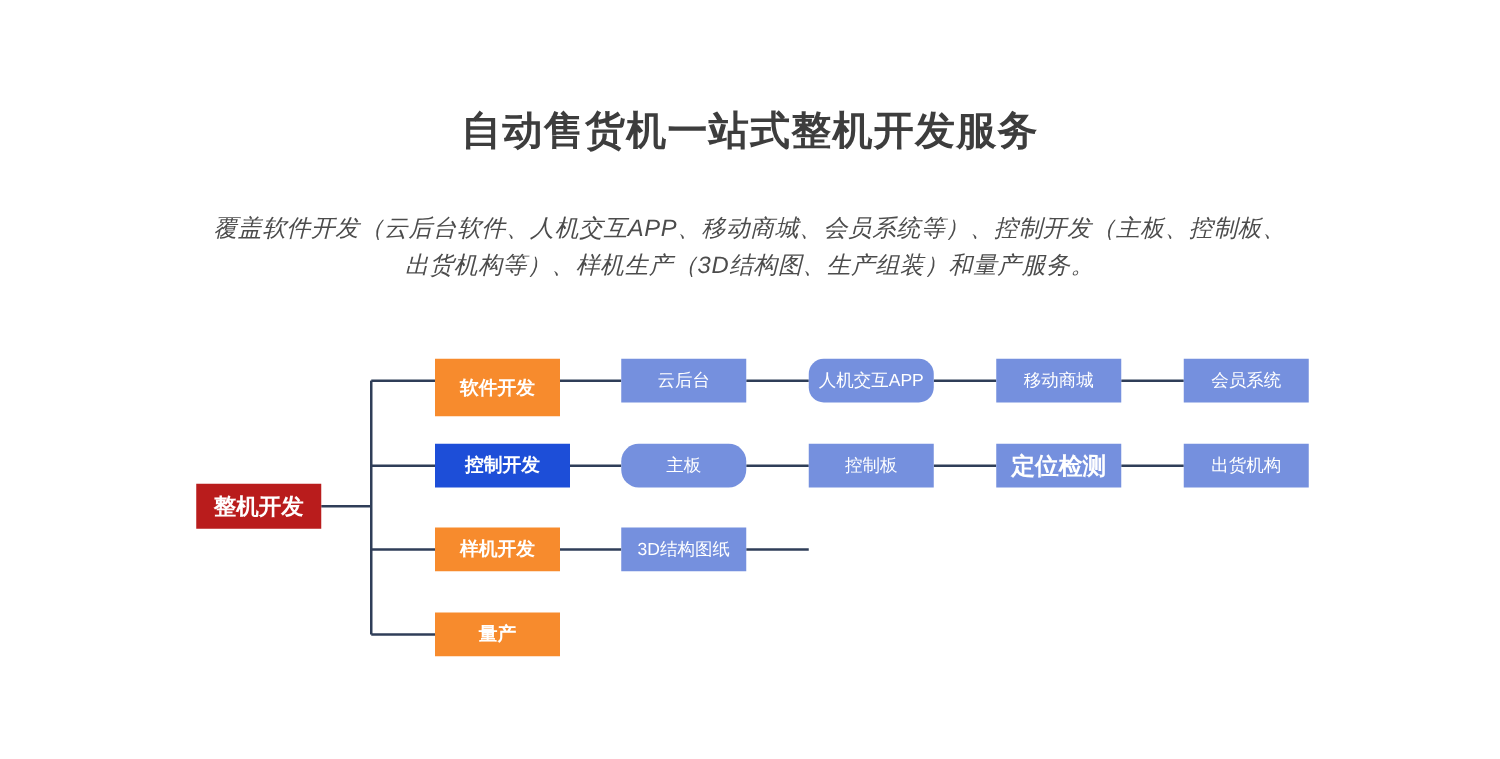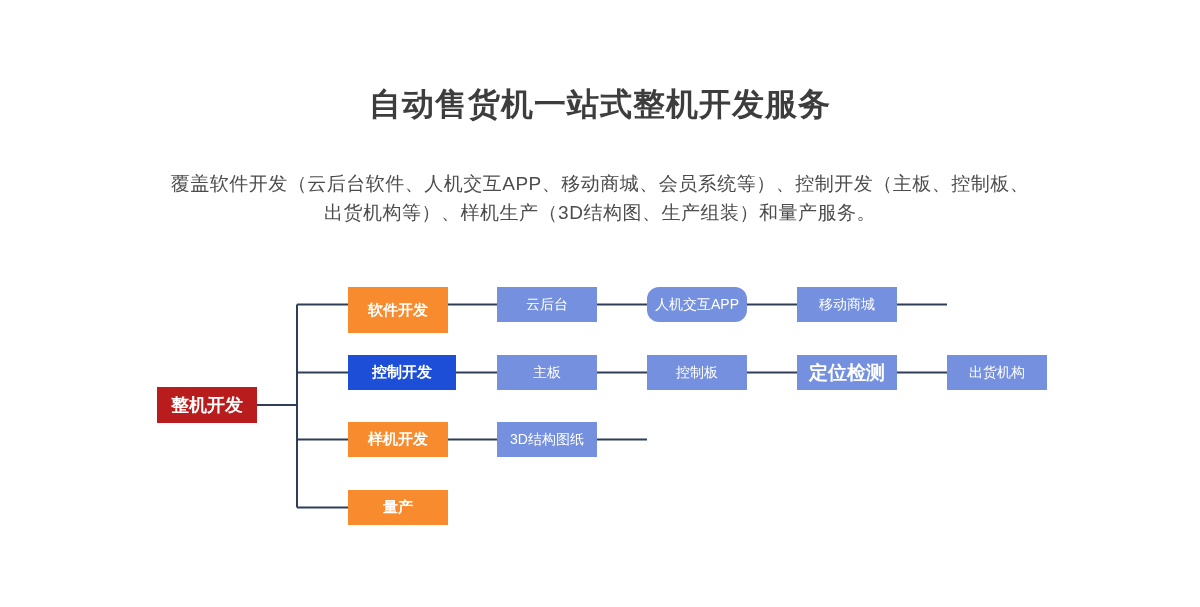--- a/index.html
+++ b/index.html
@@ -9,20 +9,21 @@
   }
   .title{
     position:absolute;top:83px;left:0;width:1200px;margin:0;
     text-align:center;font-size:32px;font-weight:700;color:#3d3d3d;
     letter-spacing:1px;
   }
   .subtitle{
     position:absolute;top:169px;left:0;width:1200px;margin:0;
     text-align:center;font-size:19px;line-height:29px;color:#4c4c4c;
     letter-spacing:0.5px;
+    font-style:italic;
   }
   .chart{position:absolute;top:0;left:0;width:1200px;height:607px;}
   .chart svg{position:absolute;top:0;left:0;}
   .node{
     position:absolute;display:flex;align-items:center;justify-content:center;
     color:#ffffff;font-size:14px;white-space:nowrap;box-sizing:border-box;
   }
   .node.root{font-size:18px;font-weight:700;}
   .node.cat{font-size:15px;font-weight:700;}
   .node.item{font-size:14px;}
@@ -52,21 +53,22 @@
       <line x1="297" y1="439.5" x2="348" y2="439.5" stroke="#2f3e58" stroke-width="2"></line>
       <line x1="448" y1="439.5" x2="497" y2="439.5" stroke="#2f3e58" stroke-width="2"></line>
       <line x1="597" y1="439.5" x2="647" y2="439.5" stroke="#2f3e58" stroke-width="2"></line>
       <line x1="297" y1="507.5" x2="348" y2="507.5" stroke="#2f3e58" stroke-width="2"></line>
     </svg>
     <div class="node root" style="left: 157px; top: 387px; width: 100px; height: 36px; background: #b91c1c; color: rgb(255, 255, 255);">整机开发</div>
     <div class="node cat" style="left: 348px; top: 287px; width: 100px; height: 46px; background: rgb(247, 139, 45); color: rgb(255, 255, 255);">软件开发</div>
     <div class="node item" style="left: 497px; top: 287px; width: 100px; height: 35px; background: rgb(117, 144, 222); color: rgb(255, 255, 255);">云后台</div>
     <div class="node item" style="left: 647px; top: 287px; width: 100px; height: 35px; background: rgb(117, 144, 222); color: rgb(255, 255, 255); border-radius: 12px;">人机交互APP</div>
     <div class="node item" style="left: 797px; top: 287px; width: 100px; height: 35px; background: rgb(117, 144, 222); color: rgb(255, 255, 255);">移动商城</div>
+    <div class="node item" style="left: 947px; top: 287px; width: 100px; height: 35px; background: rgb(117, 144, 222); color: rgb(255, 255, 255);">会员系统</div>
     <div class="node cat" style="left: 348px; top: 355px; width: 108px; height: 35px; background: #1d4ed8; color: rgb(255, 255, 255);">控制开发</div>
-    <div class="node item" style="left: 497px; top: 355px; width: 100px; height: 35px; background: rgb(117, 144, 222); color: rgb(255, 255, 255);">主板</div>
+    <div class="node item" style="left: 497px; top: 355px; width: 100px; height: 35px; background: rgb(117, 144, 222); color: rgb(255, 255, 255); border-radius: 14px;">主板</div>
     <div class="node item" style="left: 647px; top: 355px; width: 100px; height: 35px; background: rgb(117, 144, 222); color: rgb(255, 255, 255);">控制板</div>
     <div class="node item em" style="left: 797px; top: 355px; width: 100px; height: 35px; background: rgb(117, 144, 222); color: rgb(255, 255, 255);">定位检测</div>
     <div class="node item" style="left: 947px; top: 355px; width: 100px; height: 35px; background: rgb(117, 144, 222); color: rgb(255, 255, 255);">出货机构</div>
     <div class="node cat" style="left: 348px; top: 422px; width: 100px; height: 35px; background: rgb(247, 139, 45); color: rgb(255, 255, 255);">样机开发</div>
     <div class="node item" style="left: 497px; top: 422px; width: 100px; height: 35px; background: rgb(117, 144, 222); color: rgb(255, 255, 255);">3D结构图纸</div>
     <div class="node cat" style="left: 348px; top: 490px; width: 100px; height: 35px; background: rgb(247, 139, 45); color: rgb(255, 255, 255);">量产</div>
   </div>
 
 </body></html>

